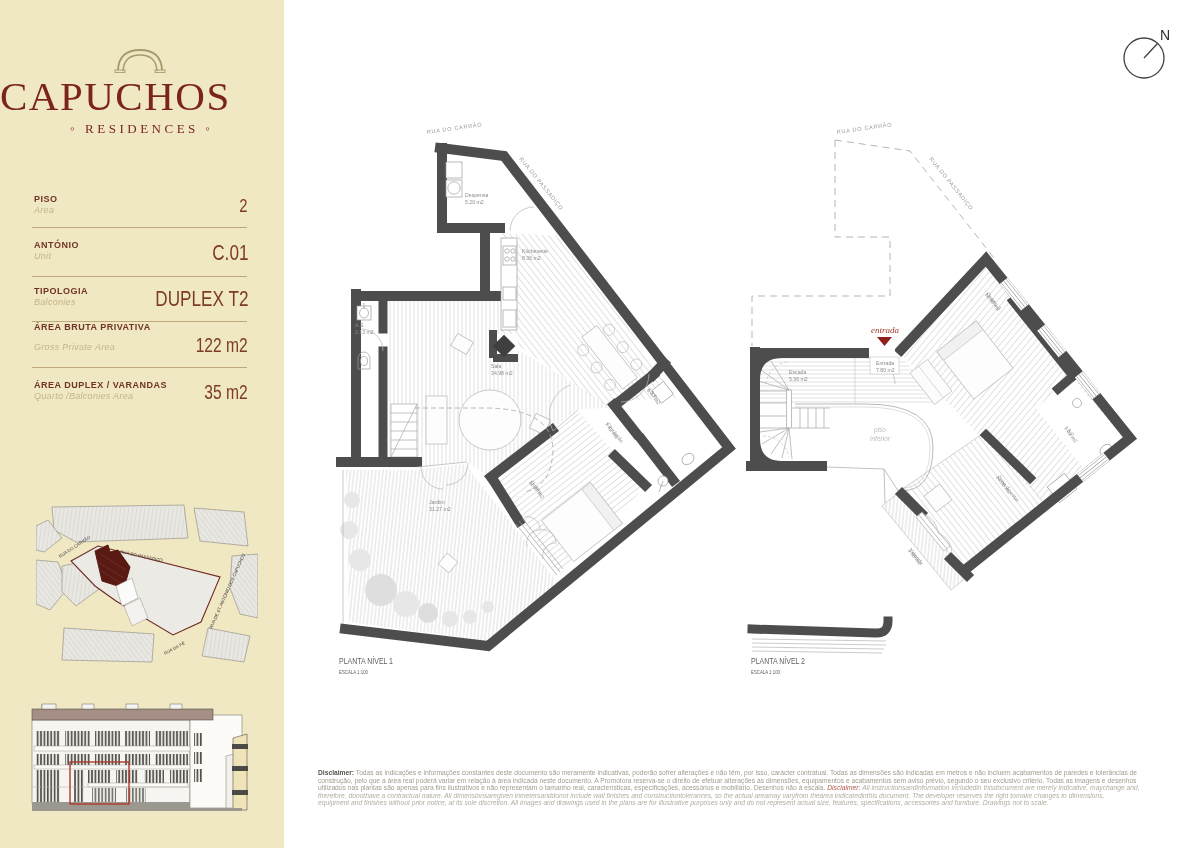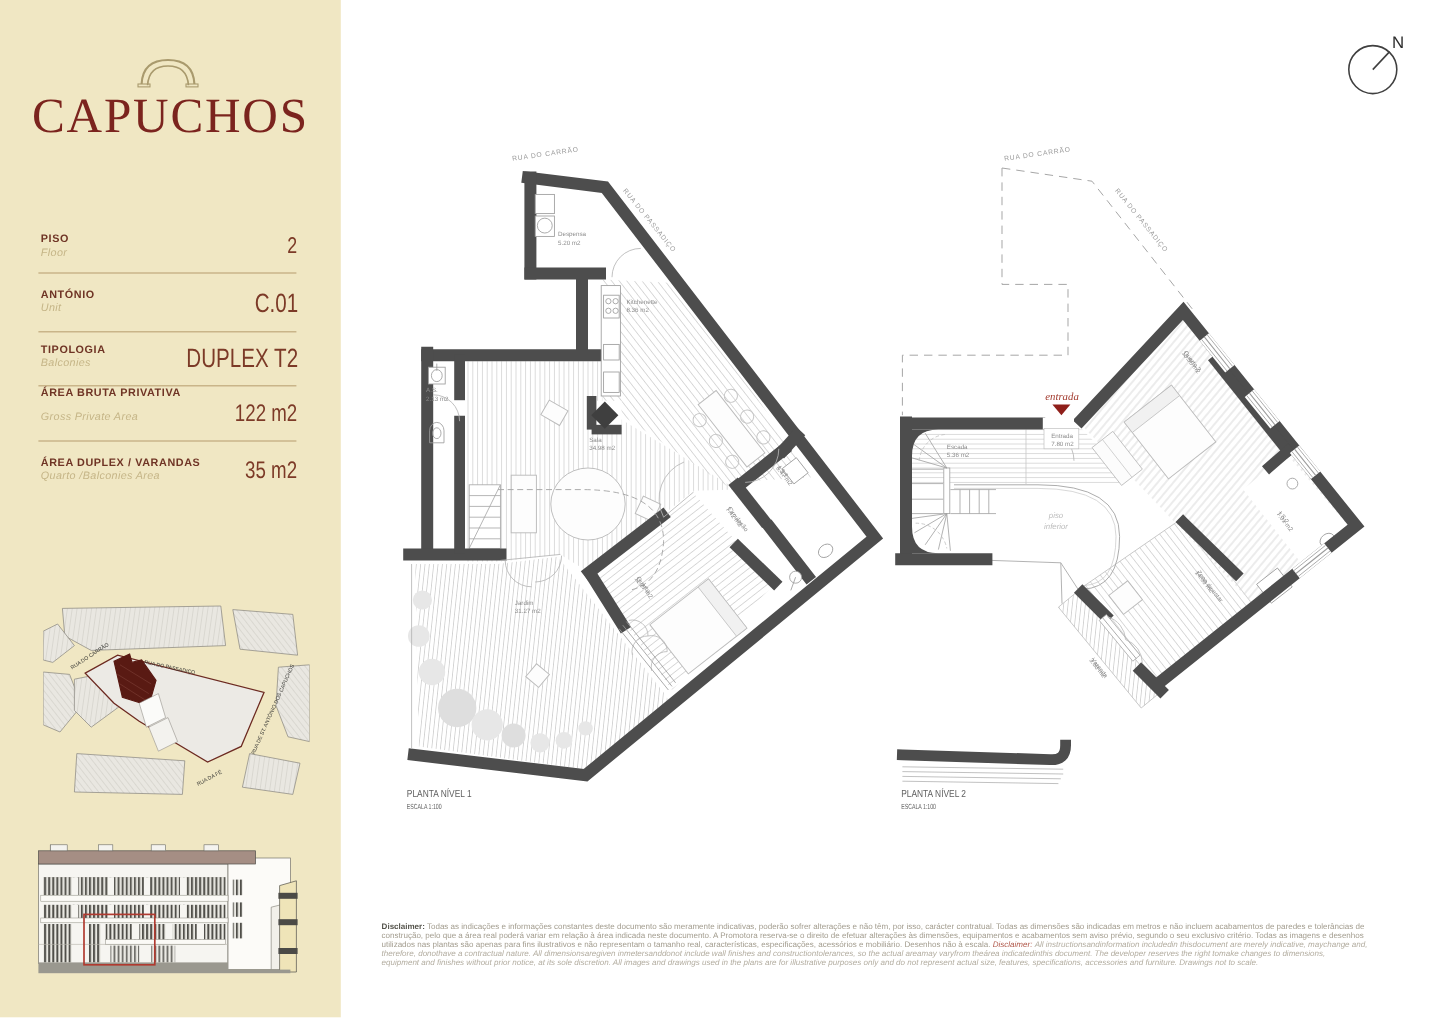--- a/index.html
+++ b/index.html
@@ -3,44 +3,45 @@
 <meta charset="utf-8">
 <style>
   html,body{margin:0;padding:0;}
   body{width:1200px;height:848px;position:relative;background:#fff;overflow:hidden;
        font-family:"Liberation Sans", sans-serif;}
   #sidebar{position:absolute;left:0;top:0;width:284px;height:848px;background:#f0e7c3;}
   .lab{position:absolute;left:34px;color:#6f3425;font-size:9px;font-weight:bold;letter-spacing:0.5px;}
   .sub{position:absolute;left:34px;color:#c5b587;font-size:9px;font-style:italic;letter-spacing:0.3px;}
   .val{position:absolute;right:36px;color:#7c3a27;text-align:right;transform:scaleX(0.78);transform-origin:100% 50%;}
   .sep{position:absolute;left:32px;width:215px;height:1px;background:#c0a87c;}
-  #capuchos{position:absolute;top:72px;width:284px;text-align:center;color:#7b241e;
+  #capuchos{position:absolute;top:72px;width:284px;color:#7b241e;
     font-family:"Liberation Serif",serif;font-size:41px;letter-spacing:1.5px;}
   #residences{position:absolute;top:121px;width:284px;text-align:center;color:#7b241e;
     font-family:"Liberation Serif",serif;font-size:13px;letter-spacing:3.5px;}
   #disclaimer{position:absolute;left:318px;top:769px;width:824px;font-size:6.7px;line-height:7.5px;
     color:#a29c8e;}
   .dline{white-space:nowrap;transform-origin:0 0;}
   #disclaimer .b{color:#55544c;font-weight:bold;}
   #disclaimer .r{color:#b0584a;font-style:italic;}
   #disclaimer .i{font-style:italic;color:#b3ada0;}
 </style>
 </head>
 <body>
 <div id="sidebar">
   <svg id="arch" style="position:absolute;left:113px;top:44px" width="54" height="30" viewBox="0 0 54 30">
     <path d="M5 26 Q6 6 27 6 Q48 6 49 26" fill="none" stroke="#a99a6d" stroke-width="1.8"></path>
     <path d="M10 27 Q11 11 27 11 Q43 11 44 27" fill="none" stroke="#a99a6d" stroke-width="1.4"></path>
     <rect x="2" y="26" width="10" height="2.4" fill="none" stroke="#a99a6d" stroke-width="0.9"></rect>
     <rect x="42" y="26" width="10" height="2.4" fill="none" stroke="#a99a6d" stroke-width="0.9"></rect>
   </svg>
   <div id="capuchos">CAPUCHOS</div>
+  <div id="residences">◦&nbsp;RESIDENCES&nbsp;◦</div>
 
   <div class="lab" style="top:194px;">PISO</div>
-  <div class="sub" style="top:205px;">Floor</div>
+  <div class="sub" style="top:205px;">Area</div>
   <div class="val" style="top:195px;font-size:19px;">2</div>
   <div class="sep" style="top:227px;"></div>
 
   <div class="lab" style="top:240px;">ANTÓNIO</div>
   <div class="sub" style="top:251px;font-style:italic;">Unit</div>
   <div class="val" style="top:240px;font-size:22px;">C.01</div>
   <div class="sep" style="top:276px;"></div>
 
   <div class="lab" style="top:286px;">TIPOLOGIA</div>
   <div class="sub" style="top:297px;">Balconies</div>

